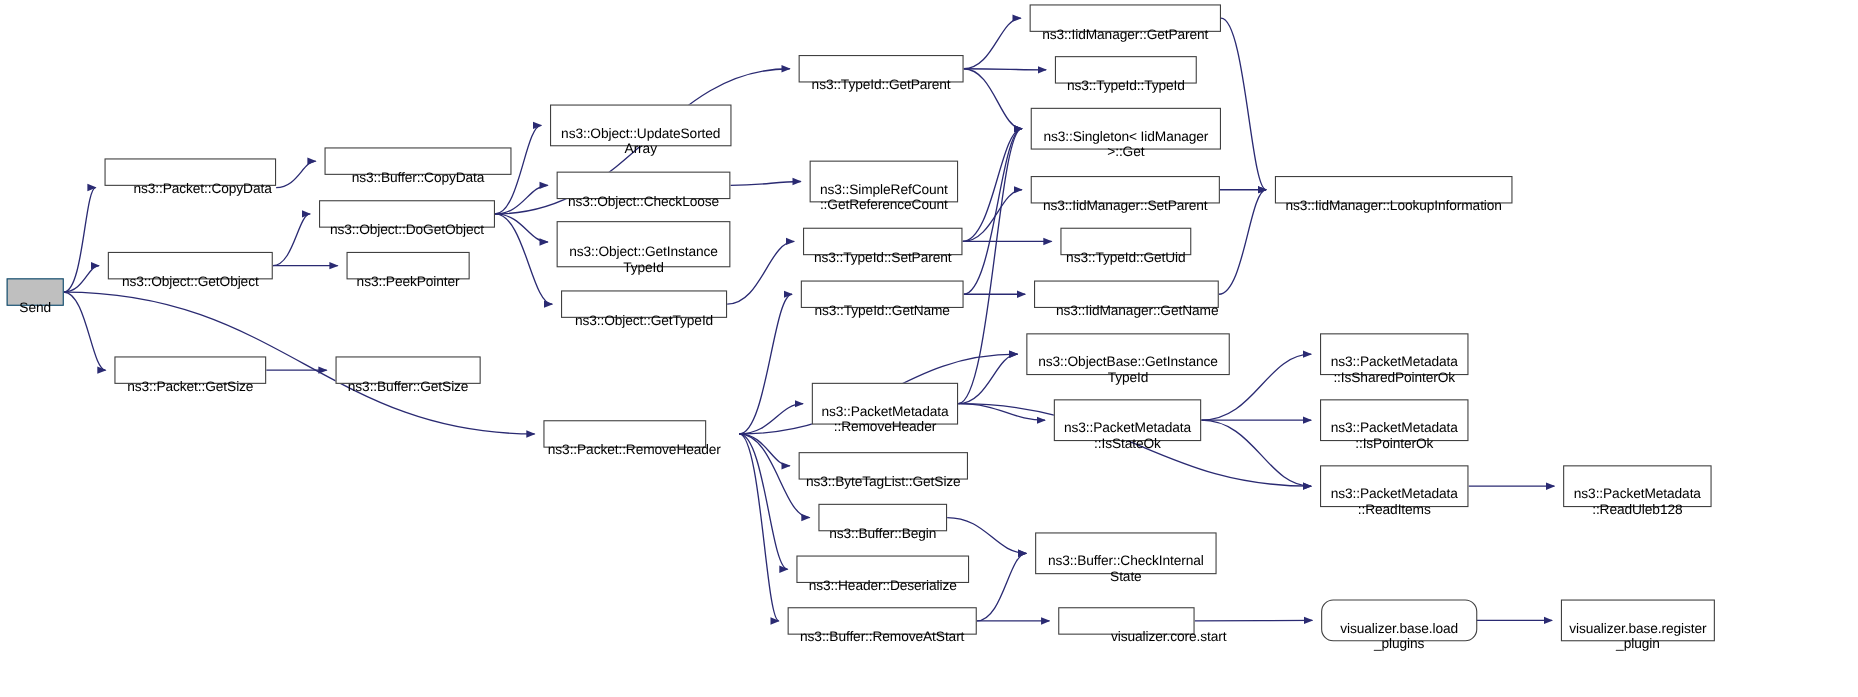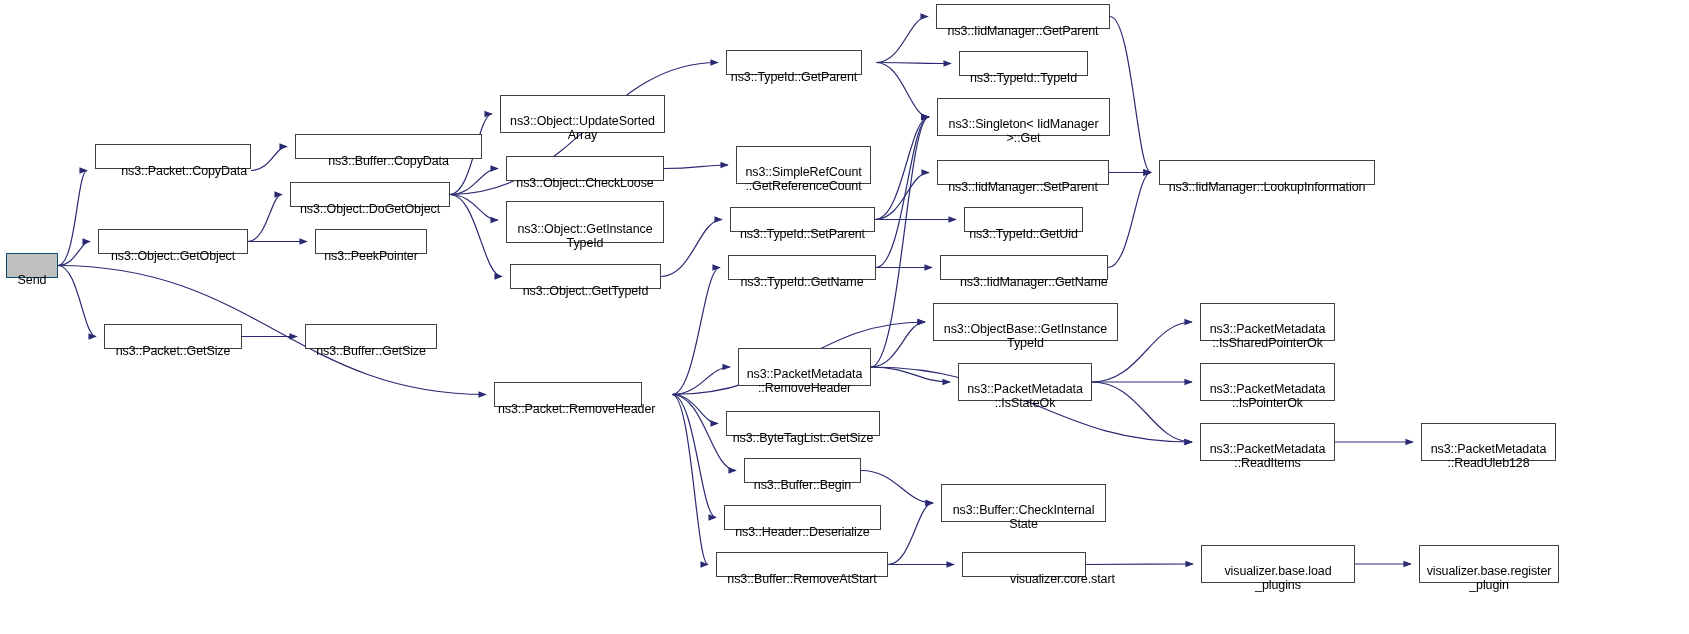--- a/index.html
+++ b/index.html
@@ -106,32 +106,32 @@
       <path d="M 888 564.5 C 911.85 564.5, 917.15 503, 933 503" fill="none" stroke="#2a2a72" stroke-width="1.2" marker-end="url(#arrow)"></path>
       <path d="M 888 564.5 C 921.3 564.5, 928.7 564.5, 954 564.5" fill="none" stroke="#2a2a72" stroke-width="1.2" marker-end="url(#arrow)"></path>
       <path d="M 1086 564.5 C 1137.75 564.5, 1149.25 564, 1193 564" fill="none" stroke="#2a2a72" stroke-width="1.2" marker-end="url(#arrow)"></path>
       <path d="M 1332 564 C 1371.15 564, 1379.85 564, 1411 564" fill="none" stroke="#2a2a72" stroke-width="1.2" marker-end="url(#arrow)"></path>
     </svg>
   <div id="node-layer">
       <div class="node root" style="left: 6px; top: 253px; width: 52px; height: 25px;"><span class="node-label">Send</span></div>
       <div class="node" style="left: 95px; top: 144px; width: 156px; height: 25px; text-align: right;"><span class="node-label">ns3::Packet::CopyData</span></div>
       <div class="node" style="left: 98px; top: 229px; width: 150px; height: 25px;"><span class="node-label">ns3::Object::GetObject</span></div>
       <div class="node" style="left: 104px; top: 324px; width: 138px; height: 25px;"><span class="node-label">ns3::Packet::GetSize</span></div>
-      <div class="node" style="left: 295px; top: 134px; width: 187px; height: 25px;"><span class="node-label">ns3::Buffer::CopyData</span></div>
+      <div class="node" style="left: 295px; top: 134px; width: 170px; height: 25px;"><span class="node-label">ns3::Buffer::CopyData</span></div>
       <div class="node" style="left: 290px; top: 182px; width: 160px; height: 25px;"><span class="node-label">ns3::Object::DoGetObject</span></div>
       <div class="node" style="left: 315px; top: 229px; width: 112px; height: 25px;"><span class="node-label">ns3::PeekPointer</span></div>
       <div class="node" style="left: 305px; top: 324px; width: 132px; height: 25px;"><span class="node-label">ns3::Buffer::GetSize</span></div>
       <div class="node" style="left: 500px; top: 95px; width: 165px; height: 38px;"><span class="node-label">ns3::Object::UpdateSorted
 Array</span></div>
       <div class="node" style="left: 506px; top: 156px; width: 158px; height: 25px;"><span class="node-label">ns3::Object::CheckLoose</span></div>
       <div class="node" style="left: 506px; top: 201px; width: 158px; height: 42px;"><span class="node-label">ns3::Object::GetInstance
 TypeId</span></div>
       <div class="node" style="left: 510px; top: 264px; width: 151px; height: 25px;"><span class="node-label">ns3::Object::GetTypeId</span></div>
       <div class="node" style="left: 494px; top: 382px; width: 148px; height: 25px;"><span class="node-label">ns3::Packet::RemoveHeader</span></div>
-      <div class="node" style="left: 726px; top: 50px; width: 136px; height: 25px;"><span class="node-label">ns3::TypeId::GetParent</span></div>
+      <div class="node" style="left: 726px; top: 50px; width: 150px; height: 25px;"><span class="node-label">ns3::TypeId::GetParent</span></div>
       <div class="node" style="left: 736px; top: 146px; width: 135px; height: 38px;"><span class="node-label">ns3::SimpleRefCount
 ::GetReferenceCount</span></div>
       <div class="node" style="left: 730px; top: 207px; width: 145px; height: 25px;"><span class="node-label">ns3::TypeId::SetParent</span></div>
       <div class="node" style="left: 728px; top: 255px; width: 148px; height: 25px;"><span class="node-label">ns3::TypeId::GetName</span></div>
       <div class="node" style="left: 738px; top: 348px; width: 133px; height: 38px;"><span class="node-label">ns3::PacketMetadata
 ::RemoveHeader</span></div>
       <div class="node" style="left: 726px; top: 411px; width: 154px; height: 25px;"><span class="node-label">ns3::ByteTagList::GetSize</span></div>
       <div class="node" style="left: 744px; top: 458px; width: 117px; height: 25px;"><span class="node-label">ns3::Buffer::Begin</span></div>
       <div class="node" style="left: 724px; top: 505px; width: 157px; height: 25px;"><span class="node-label">ns3::Header::Deserialize</span></div>
       <div class="node" style="left: 716px; top: 552px; width: 172px; height: 25px;"><span class="node-label">ns3::Buffer::RemoveAtStart</span></div>
@@ -149,20 +149,20 @@
       <div class="node" style="left: 941px; top: 484px; width: 165px; height: 38px;"><span class="node-label">ns3::Buffer::CheckInternal
 State</span></div>
       <div class="node" style="left: 962px; top: 552px; width: 124px; height: 25px; padding-left: 44px;"><span class="node-label">visualizer.core.start</span></div>
       <div class="node" style="left: 1159px; top: 160px; width: 216px; height: 25px;"><span class="node-label">ns3::IidManager::LookupInformation</span></div>
       <div class="node" style="left: 1200px; top: 303px; width: 135px; height: 38px;"><span class="node-label">ns3::PacketMetadata
 ::IsSharedPointerOk</span></div>
       <div class="node" style="left: 1200px; top: 363px; width: 135px; height: 38px;"><span class="node-label">ns3::PacketMetadata
 ::IsPointerOk</span></div>
       <div class="node" style="left: 1200px; top: 423px; width: 135px; height: 38px;"><span class="node-label">ns3::PacketMetadata
 ::ReadItems</span></div>
-      <div class="node" style="left: 1201px; top: 545px; width: 154px; height: 38px;"><span class="node-label">visualizer.base.load
+      <div class="node" style="left: 1201px; top: 545px; width: 142px; height: 38px; border-radius: 11px;"><span class="node-label">visualizer.base.load
 _plugins</span></div>
       <div class="node" style="left: 1421px; top: 423px; width: 135px; height: 38px;"><span class="node-label">ns3::PacketMetadata
 ::ReadUleb128</span></div>
       <div class="node" style="left: 1419px; top: 545px; width: 140px; height: 38px;"><span class="node-label">visualizer.base.register
 _plugin</span></div>
     </div>
 </div>
 
 </body></html>

